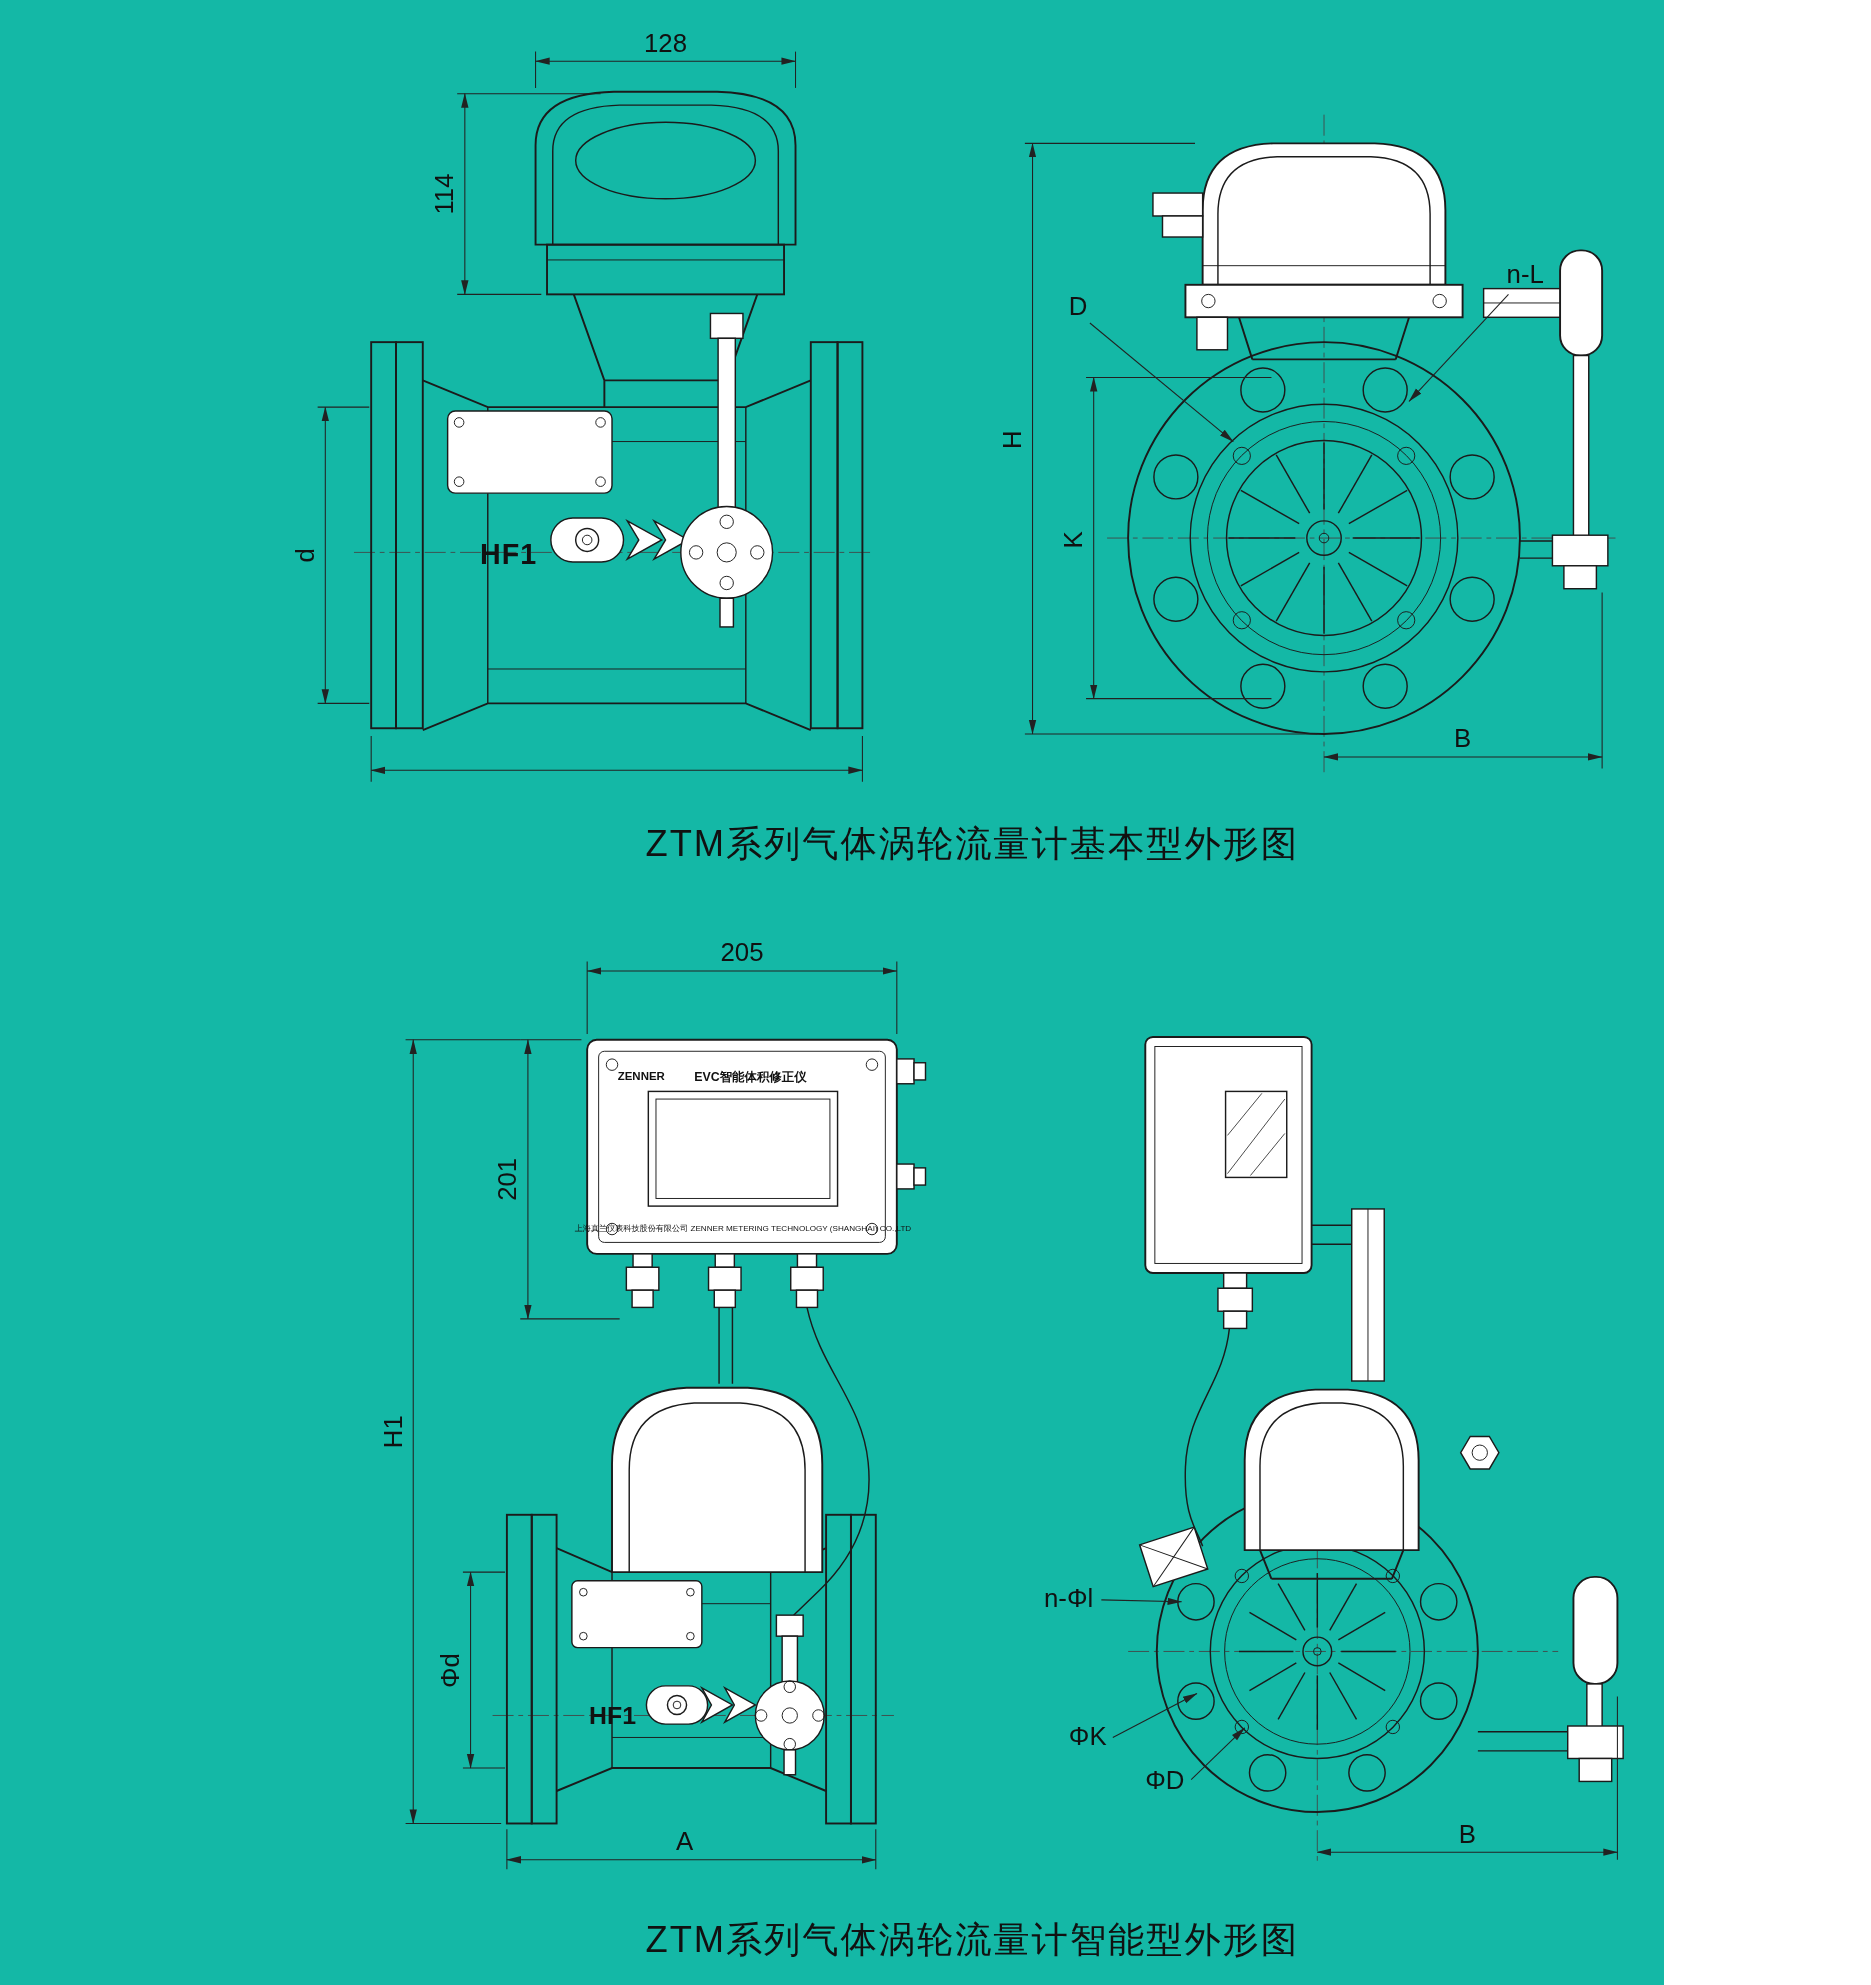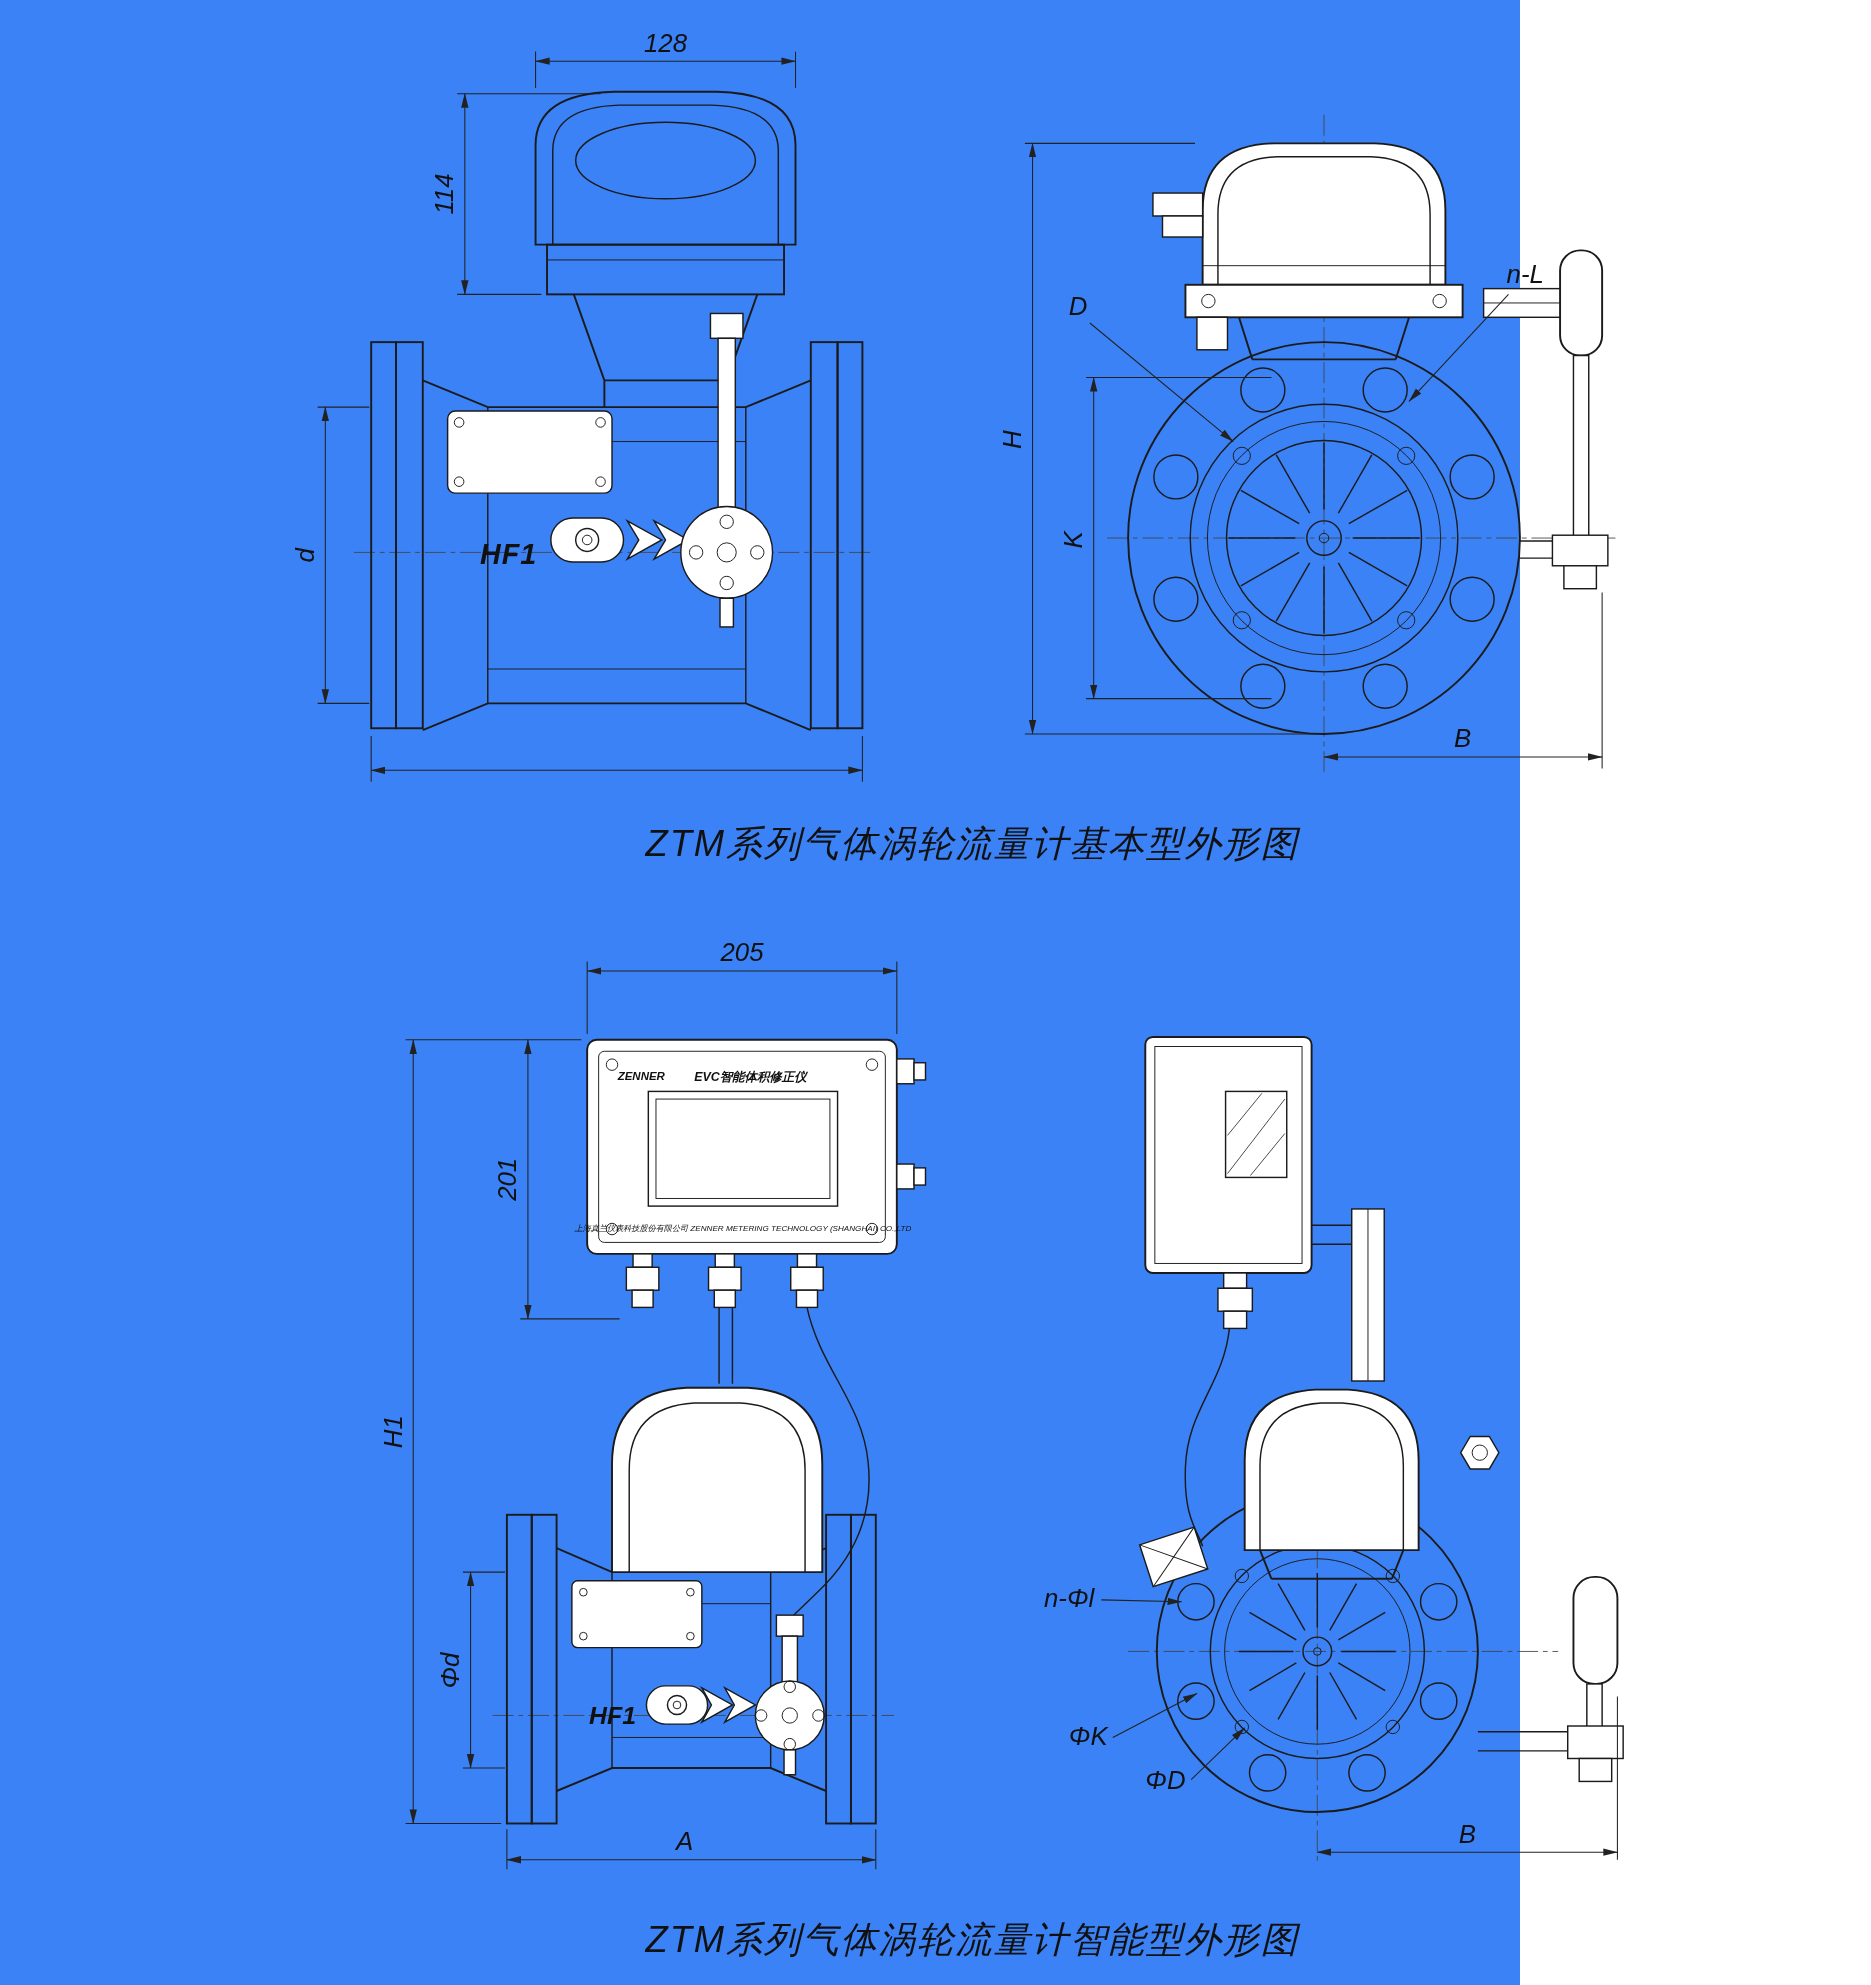--- a/index.html
+++ b/index.html
@@ -1,16 +1,16 @@
 <!DOCTYPE html>
 <html><head>
 <meta charset="utf-8">
 <style>
   html,body{margin:0;padding:0;background:#ffffff;}
-  .page{width:1520px;height:1985px;background:#3b82f6;position:relative;font-style:italic;}
+  .page{width:1664px;height:1985px;background:#14b8a6;position:relative;}
   svg{display:block;}
   .s2{fill:none;stroke:#1b1b1b;stroke-width:2;}
   .s15{fill:none;stroke:#1b1b1b;stroke-width:1.5;}
   .s1{fill:none;stroke:#1b1b1b;stroke-width:1;}
   .w{fill:#fff;stroke:#1b1b1b;stroke-width:2;}
   .w15{fill:#fff;stroke:#1b1b1b;stroke-width:1.5;}
   .dim{stroke:#222;stroke-width:1.1;fill:none;}
   .dimline{marker-start:url(#arr);marker-end:url(#arr);}
   .leader{marker-end:url(#arr);}
   .cl{stroke:#444;stroke-width:0.9;stroke-dasharray:22 5 5 5;fill:none;}

